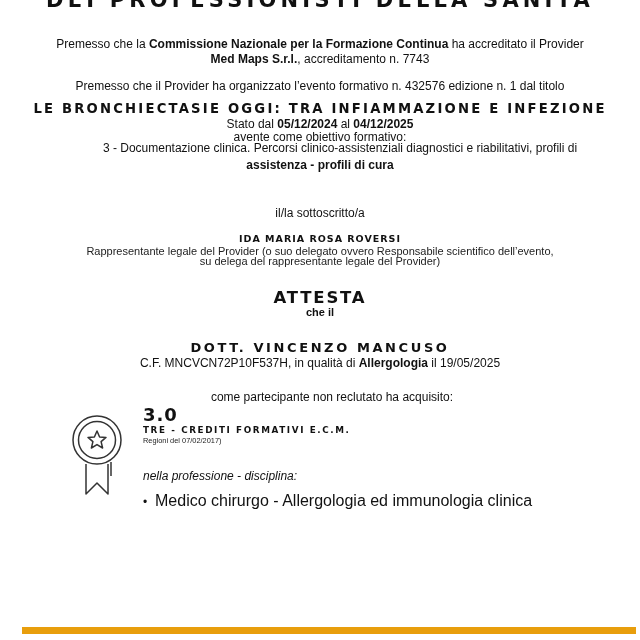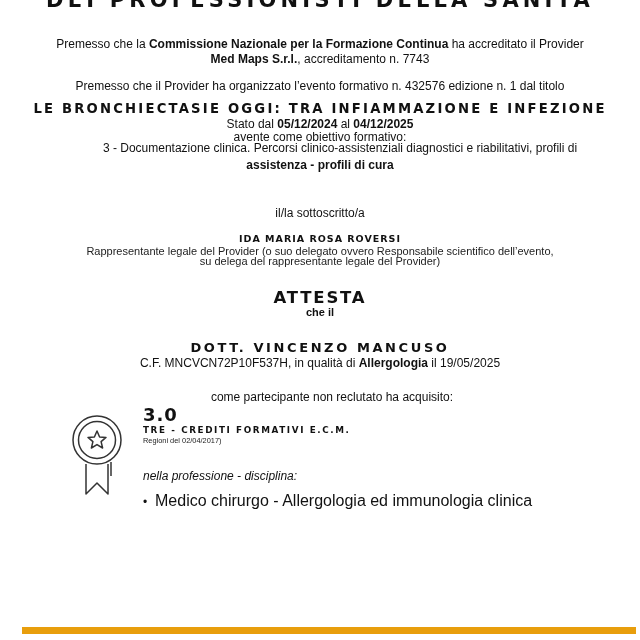--- a/index.html
+++ b/index.html
@@ -95,21 +95,21 @@
       <polygon points="29,19 31.6,25 38,25.4 33.1,29.6 34.6,36 29,32.6 23.4,36 24.9,29.6 20,25.4 26.4,25"></polygon>
       <polyline points="18,52 18,82 29,71 40,82 40,52"></polyline>
       <line x1="43" y1="50" x2="43" y2="64"></line>
     </g>
   </svg>
 </div>
 
 <div class="abs credits-num">3.0</div>
 <div class="abs credits-label">TRE - CREDITI FORMATIVI E.C.M.</div>
 <div class="abs credits-note">
-  <div>Regioni del 02/04/2017)</div>
+  <div>Regioni del 07/02/2017)</div>
 </div>
 
 <div class="abs prof-label">nella professione - disciplina:</div>
 <ul class="abs disc-list">
   <li><span>Medico chirurgo - Allergologia ed immunologia clinica</span></li>
 </ul>
 
 <div class="abs bar" style="background: rgb(232, 158, 12);"></div>
 
 </body></html>

